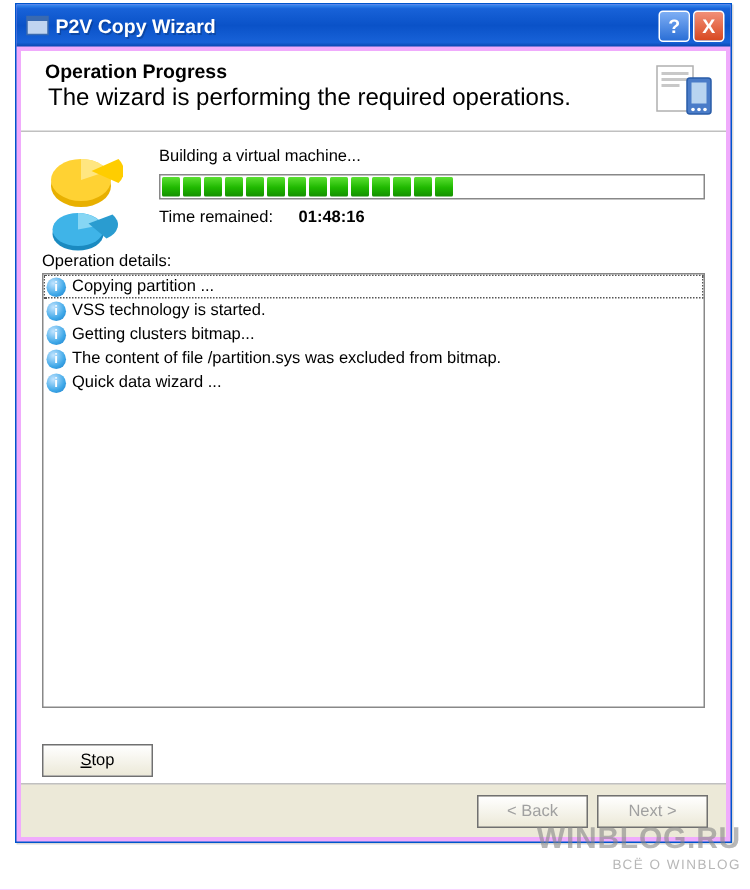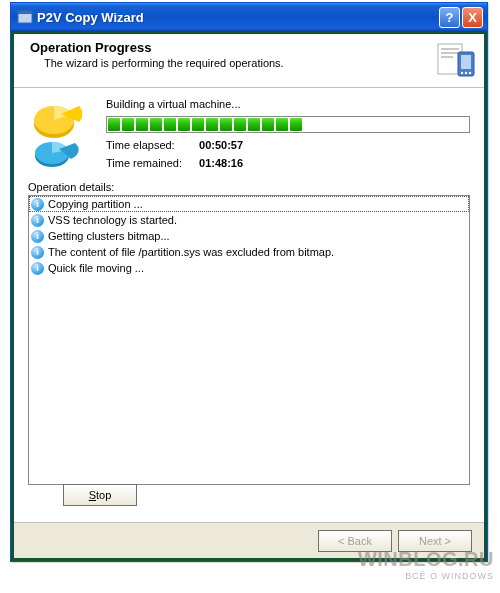--- a/index.html
+++ b/index.html
@@ -14,21 +14,21 @@
     overflow: hidden;
     position: relative;
   }
   .window {
     position: absolute;
     left: 10px;
     top: 2px;
     width: 478px;
     height: 560px;
     border: 1px solid #0055cc;
-    background: #14532d;
+    background: #f0abfc;
     box-shadow: 1px 1px 0 rgba(0,0,0,0.15);
   }
   .titlebar {
     height: 28px;
     background: linear-gradient(to bottom, #3a8cf0 0%, #1862d8 10%, #0a52c8 50%, #1862d8 90%, #0a46b0 100%);
     display: flex;
     align-items: center;
     padding: 0 4px 0 6px;
     color: #fff;
   }
@@ -61,21 +61,21 @@
   }
 
   .header {
     height: 54px;
     background: #fff;
     border-bottom: 1px solid #c0c0c0;
     padding: 6px 10px 0 16px;
     position: relative;
   }
   .header .h-title { font-weight: bold; font-size: 13px; color: #000; }
-  .header .h-sub { font-size: 11px; color: #000; margin-left: 14px; margin-top: 2px; }
+  .header .h-sub { font-size: 16px; color: #000; margin-left: 2px; margin-top: 2px; }
   .header .h-icon {
     position: absolute;
     right: 6px; top: 4px;
     width: 44px; height: 44px;
   }
 
   .body {
     padding: 10px 14px 0 14px;
   }
   .progress-row {
@@ -107,21 +107,21 @@
   .seg {
     width: 12px;
     height: 13px;
     background: linear-gradient(to bottom, #5be032, #1fb800 55%, #159000);
     border-radius: 1px;
   }
   .time-row { margin-top: 6px; font-size: 11px; }
   .time-row .tl { display: inline-block; width: 90px; }
   .time-row .tv { font-weight: bold; }
 
-  .details-label { margin-top: 12px; font-size: 11px; }
+  .details-label { font-size: 11px; }
   .details-box {
     margin-top: 2px;
     border: 1px solid #888;
     height: 290px;
     background: #fff;
     overflow: hidden;
     font-size: 11px;
   }
   .detail-line {
     display: flex;
@@ -141,22 +141,21 @@
     flex-shrink: 0;
   }
   .detail-line.sel {
     outline: 1px dotted #555;
     outline-offset: -1px;
   }
 
   .stop-btn-row {
     position: absolute;
     left: 14px;
-    bottom: 52px;
-    margin-left: 35px;
+    bottom: 40px;
   }
   .btn {
     min-width: 74px;
     height: 22px;
     border: 1px solid #707070;
     background: linear-gradient(to bottom, #fff, #ece9d8);
     font-family: Tahoma, Arial, sans-serif;
     font-size: 11px;
     padding: 0 10px;
     cursor: pointer;
@@ -261,24 +260,20 @@
               <div class="seg"></div>
               <div class="seg"></div>
               <div class="seg"></div>
               <div class="seg"></div>
             <div class="seg"></div>
               <div class="seg"></div>
               <div class="seg"></div>
               <div class="seg"></div>
           </div>
           <div class="time-row">
-            <span class="tl">Time elapsed:</span>
-            <span class="tv">00:50:57</span>
-          </div>
-          <div class="time-row">
             <span class="tl">Time remained:</span>
             <span class="tv">01:48:16</span>
           </div>
         </div>
       </div>
 
       <div class="details-label">Operation details:</div>
       <div class="details-box">
         <div class="detail-line sel">
           <span class="info-icon">i</span>
@@ -291,34 +286,34 @@
         <div class="detail-line">
           <span class="info-icon">i</span>
           <span>Getting clusters bitmap...</span>
         </div>
         <div class="detail-line">
           <span class="info-icon">i</span>
           <span>The content of file /partition.sys was excluded from bitmap.</span>
         </div>
         <div class="detail-line">
           <span class="info-icon">i</span>
-          <span>Quick file moving ...</span>
+          <span>Quick data wizard ...</span>
         </div>
       </div>
 
     </div>
 
     <div class="stop-btn-row">
       <button class="btn"><span class="ul">S</span><span>top</span></button>
     </div>
 
     <div class="footer">
       <button class="btn" disabled="">&lt; Back</button>
       <button class="btn" disabled="">Next &gt;</button>
     </div>
 
   </div>
 </div>
 
 <div class="watermark">
   <div class="wm1">WINBLOG.RU</div>
-  <div class="wm2">ВСЁ О WINDOWS</div>
+  <div class="wm2">ВСЁ О WINBLOG</div>
 </div>
 
 </body></html>

